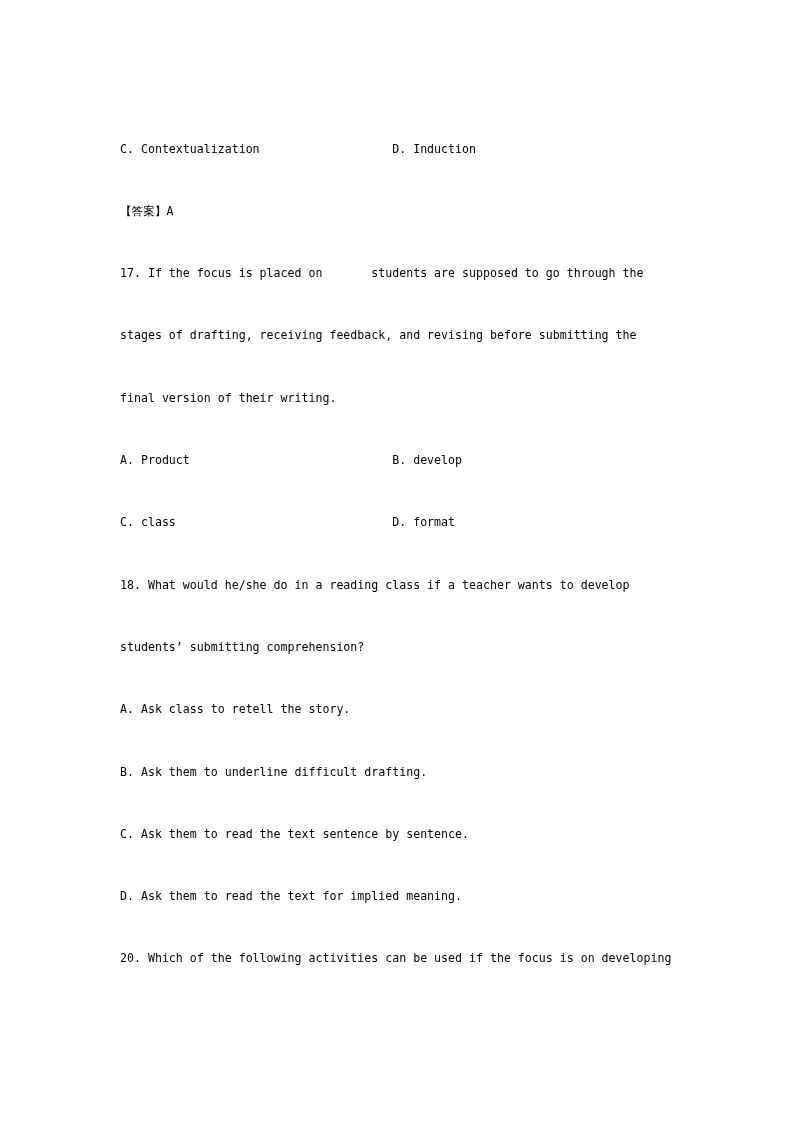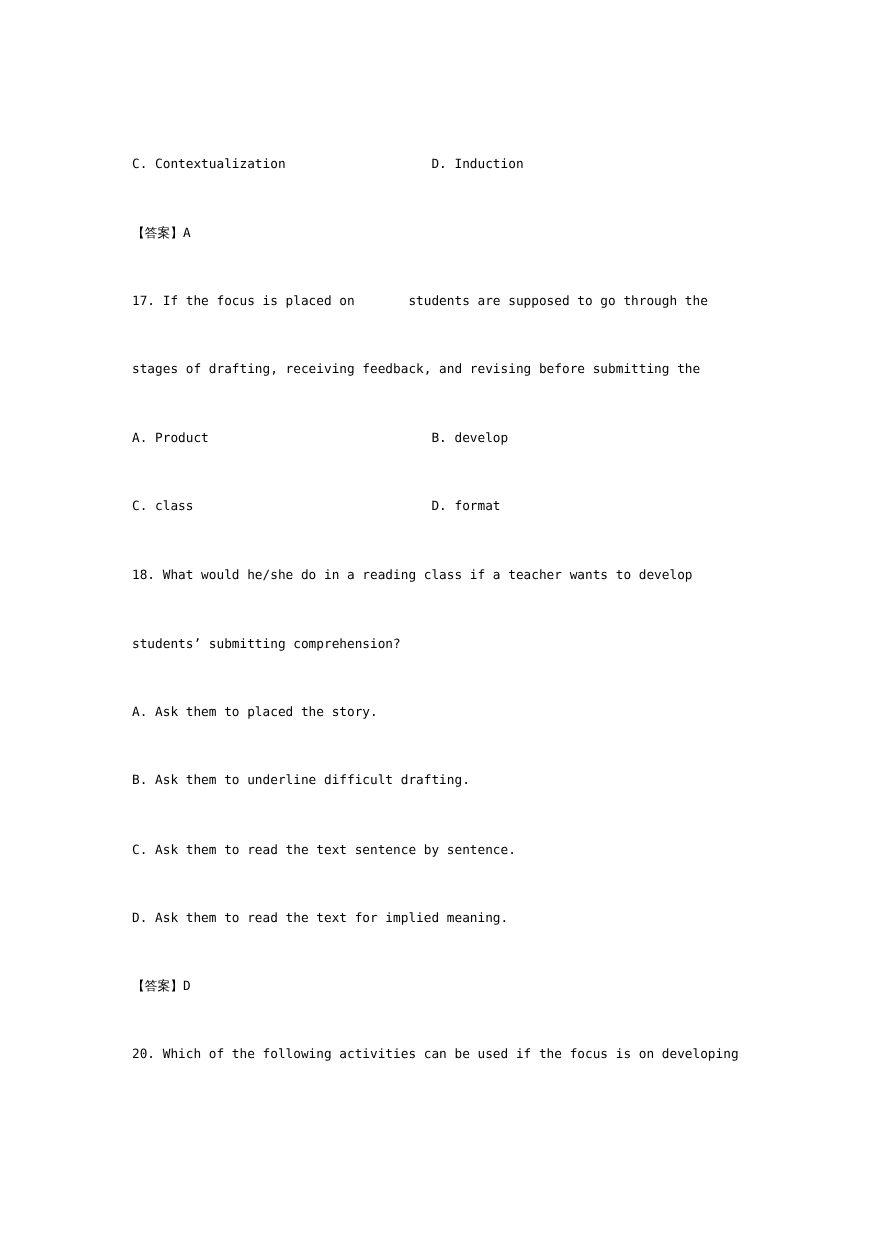--- a/index.html
+++ b/index.html
@@ -33,29 +33,29 @@
 </style>
 </head>
 <body>
 
 <div class="page">
   <div class="textblock">
     <div class="ln">C. Contextualization                   D. Induction</div>
     <div class="ln">【答案】A</div>
     <div class="ln">17. If the focus is placed on       students are supposed to go through the</div>
     <div class="ln">stages of drafting, receiving feedback, and revising before submitting the</div>
+    <div class="ln">final version of their writing.</div>
     <div class="ln">A. Product                             B. develop</div>
     <div class="ln">C. class                               D. format</div>
     <div class="ln">18. What would he/she do in a reading class if a teacher wants to develop</div>
     <div class="ln">students’ submitting comprehension?</div>
-    <div class="ln">A. Ask them to placed the story.</div>
+    <div class="ln">A. Ask class to retell the story.</div>
     <div class="ln">B. Ask them to underline difficult drafting.</div>
     <div class="ln">C. Ask them to read the text sentence by sentence.</div>
     <div class="ln">D. Ask them to read the text for implied meaning.</div>
-    <div class="ln">【答案】D</div>
     <div class="ln">20. Which of the following activities can be used if the focus is on developing</div>
     
     
     
     
     
     
     
     
     

